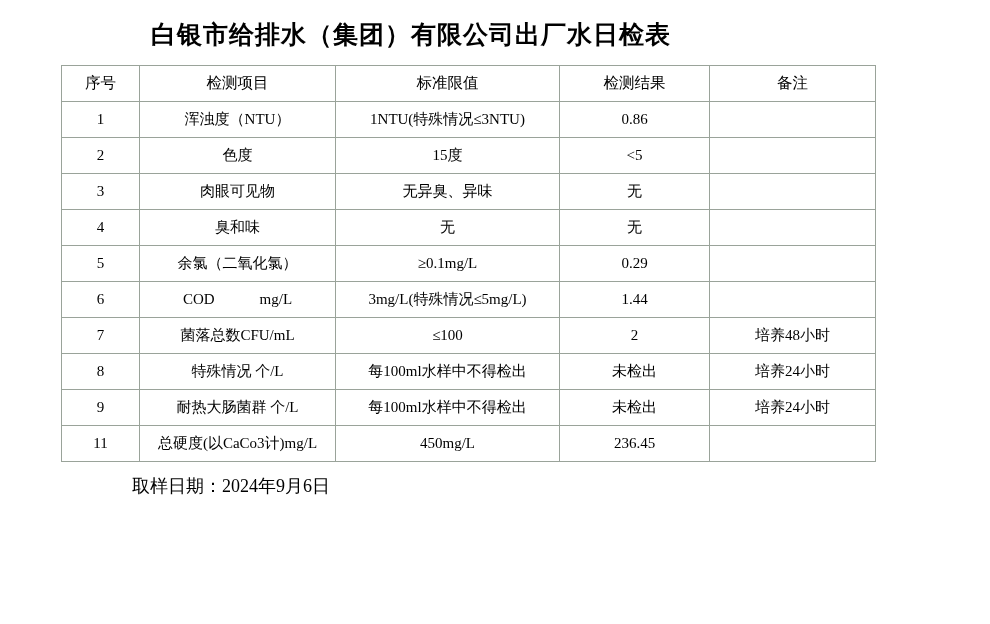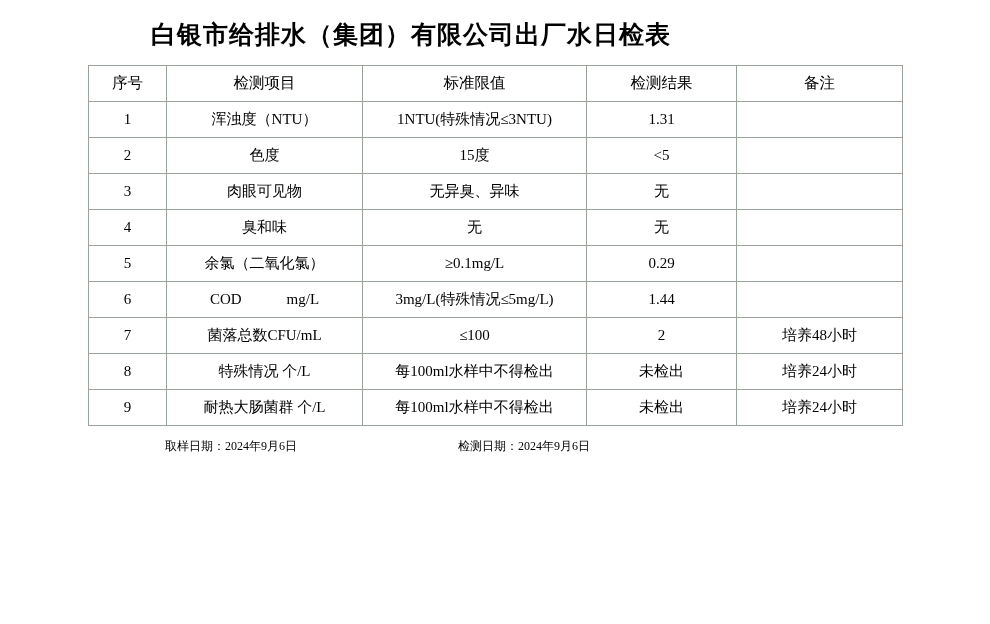--- a/index.html
+++ b/index.html
@@ -23,21 +23,21 @@
   .title {
     text-align: center;
     font-size: 25px;
     font-weight: bold;
     letter-spacing: 1px;
     padding-top: 18px;
     padding-bottom: 14px;
     font-family: "Liberation Serif", "DejaVu Serif", serif;
   }
   .table-wrap {
-    padding: 0 88px;
+    padding: 0 61px;
   }
   table.report {
     border-collapse: collapse;
     width: 814px;
     table-layout: fixed;
   }
   table.report td, table.report th {
     border: 1px solid #9aa39a;
     height: 35px;
     font-size: 15px;
@@ -57,21 +57,21 @@
   col.c4 { width: 166px; }
 
   .cell-cod {
     display: inline-block;
     white-space: pre;
   }
   .footer {
     display: flex;
     padding: 0 88px;
     margin-top: 12px;
-    font-size: 12px;
+    font-size: 18px;
   }
   .footer .f-item {
     white-space: nowrap;
   }
   .f-sample { width: 286px; text-align: center; }
   .f-test { width: 300px; text-align: center; }
   .f-filler { width: 228px; text-align: center; }
 </style>
 </head>
 <body>
@@ -96,21 +96,21 @@
           <td>标准限值</td>
           <td>检测结果</td>
           <td>备注</td>
         </tr>
       </thead>
       <tbody>
         <tr>
           <td>1</td>
           <td>浑浊度（NTU）</td>
           <td>1NTU(特殊情况≤3NTU)</td>
-          <td>1.31</td>
+          <td>0.86</td>
           <td></td>
         </tr>
         <tr>
           <td>2</td>
           <td>色度</td>
           <td>15度</td>
           <td>&lt;5</td>
           <td></td>
         </tr>
         <tr>
@@ -155,22 +155,28 @@
           <td>未检出</td>
           <td>培养24小时</td>
         </tr>
         <tr>
           <td>9</td>
           <td>耐热大肠菌群 个/L</td>
           <td>每100ml水样中不得检出</td>
           <td>未检出</td>
           <td>培养24小时</td>
         </tr>
+        <tr>
+          <td>11</td>
+          <td>总硬度(以CaCo3计)mg/L</td>
+          <td>450mg/L</td>
+          <td>236.45</td>
+          <td></td>
+        </tr>
       </tbody>
     </table>
   </div>
 
   <div class="footer">
     <div class="f-item f-sample">取样日期：2024年9月6日</div>
-    <div class="f-item f-test">检测日期：2024年9月6日</div>
   </div>
 
 </div>
 
 </body></html>

